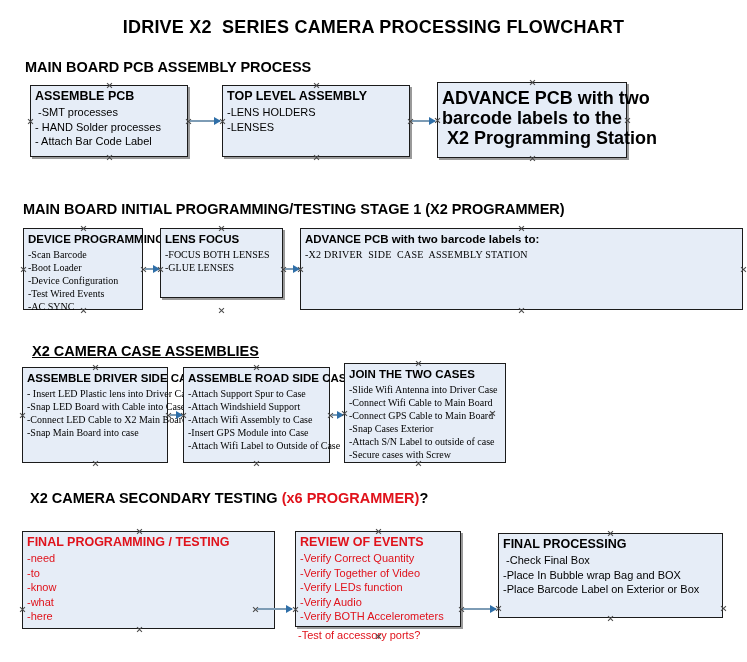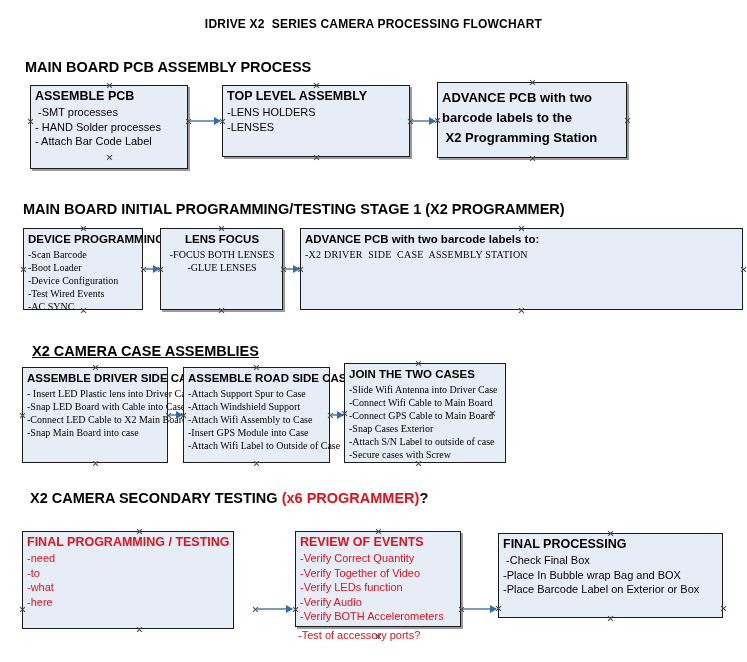--- a/index.html
+++ b/index.html
@@ -16,21 +16,21 @@
     color: #000000;
   }
 
   
   #chart-title {
     position: absolute;
     left: 0;
     top: 17px;
     width: 747px;
     text-align: center;
-    font-size: 12px;
+    font-size: 18px;
     font-weight: bold;
     letter-spacing: 0.2px;
     white-space: pre;
   }
   .section-heading {
     position: absolute;
     font-size: 14.5px;
     font-weight: bold;
     white-space: pre;
   }
@@ -68,21 +68,21 @@
   .box-line.tight {
     font-size: 10px;
     line-height: 13px;
     font-family: Liberation Serif, serif;
   }
   .box-line.wide {
     letter-spacing: 0.25px;
   }
   
   .box-title.multi {
-    font-size: 13px;
+    font-size: 18px;
     line-height: 20px;
   }
 
   
   .flow-box.red .box-title,
   .flow-box.red .box-line {
     color: #e0121b;
   }
 
   
@@ -133,21 +133,21 @@
     border-bottom: 4.5px solid transparent;
   }
 </style>
 </head>
 <body>
 
 <div id="chart-title">IDRIVE X2  SERIES CAMERA PROCESSING FLOWCHART</div>
 
 <div class="section-heading" style="left:25px; top:59px;">MAIN BOARD PCB ASSEMBLY PROCESS</div>
 
-<div class="flow-box" style="left:30px; top:85px; width:158px; height:84px;">
+<div class="flow-box" style="left:30px; top:85px; width:158px; height:72px;">
   <div class="box-title">ASSEMBLE PCB</div>
   <div class="box-line"> -SMT processes</div>
   <div class="box-line">- HAND Solder processes</div>
   <div class="box-line">- Attach Bar Code Label</div>
 </div>
 <div class="handle" style="left:109px; top:85px;"></div>
 <div class="handle" style="left:109px; top:157px;"></div>
 <div class="handle" style="left:30px; top:121px;"></div>
 <div class="handle" style="left:188px; top:121px;"></div>
 
@@ -191,21 +191,21 @@
 </div>
 <div class="handle" style="left:83px; top:228px;"></div>
 <div class="handle" style="left:83px; top:310px;"></div>
 <div class="handle" style="left:23px; top:269px;"></div>
 <div class="handle" style="left:143px; top:269px;"></div>
 
 <div class="connector" style="left:145px; top:268px; width:14px;">
   <span class="arrowhead"></span>
 </div>
 
-<div class="flow-box" style="left:160px; top:228px; width:123px; height:82px;text-align:center;">
+<div class="flow-box" style="left:160px; top:228px; width:123px; height:70px;">
   <div class="box-title small">LENS FOCUS</div>
   <div class="box-line tight">-FOCUS BOTH LENSES</div>
   <div class="box-line tight">-GLUE LENSES</div>
 </div>
 <div class="handle" style="left:221px; top:228px;"></div>
 <div class="handle" style="left:221px; top:310px;"></div>
 <div class="handle" style="left:160px; top:269px;"></div>
 <div class="handle" style="left:283px; top:269px;"></div>
 
 <div class="connector" style="left:285px; top:268px; width:14px;">
@@ -265,24 +265,25 @@
   <div class="box-line tight">-Attach S/N Label to outside of case</div>
   <div class="box-line tight">-Secure cases with Screw</div>
 </div>
 <div class="handle" style="left:418px; top:363px;"></div>
 <div class="handle" style="left:418px; top:463px;"></div>
 <div class="handle" style="left:344px; top:413px;"></div>
 <div class="handle" style="left:492px; top:413px;"></div>
 
 <div class="section-heading" style="left:30px; top:490px;"><span>X2 CAMERA SECONDARY TESTING </span><span class="accent">(x6 PROGRAMMER)</span><span>?</span></div>
 
-<div class="flow-box red plainborder" style="left:22px; top:531px; width:212px; height:98px;">
+<div class="flow-box red plainborder" style="left:22px; top:531px; width:253px; height:98px;">
   <div class="box-title">FINAL PROGRAMMING / TESTING</div>
   <div class="box-line">-need</div>
   <div class="box-line">-to</div>
+  <div class="box-line">-know</div>
   <div class="box-line">-what</div>
   <div class="box-line">-here</div>
 </div>
 <div class="handle" style="left:139px; top:531px;"></div>
 <div class="handle" style="left:139px; top:629px;"></div>
 <div class="handle" style="left:22px; top:609px;"></div>
 <div class="handle" style="left:255px; top:609px;"></div>
 
 <div class="connector" style="left:257px; top:608px; width:35px;">
   <span class="arrowhead"></span>

